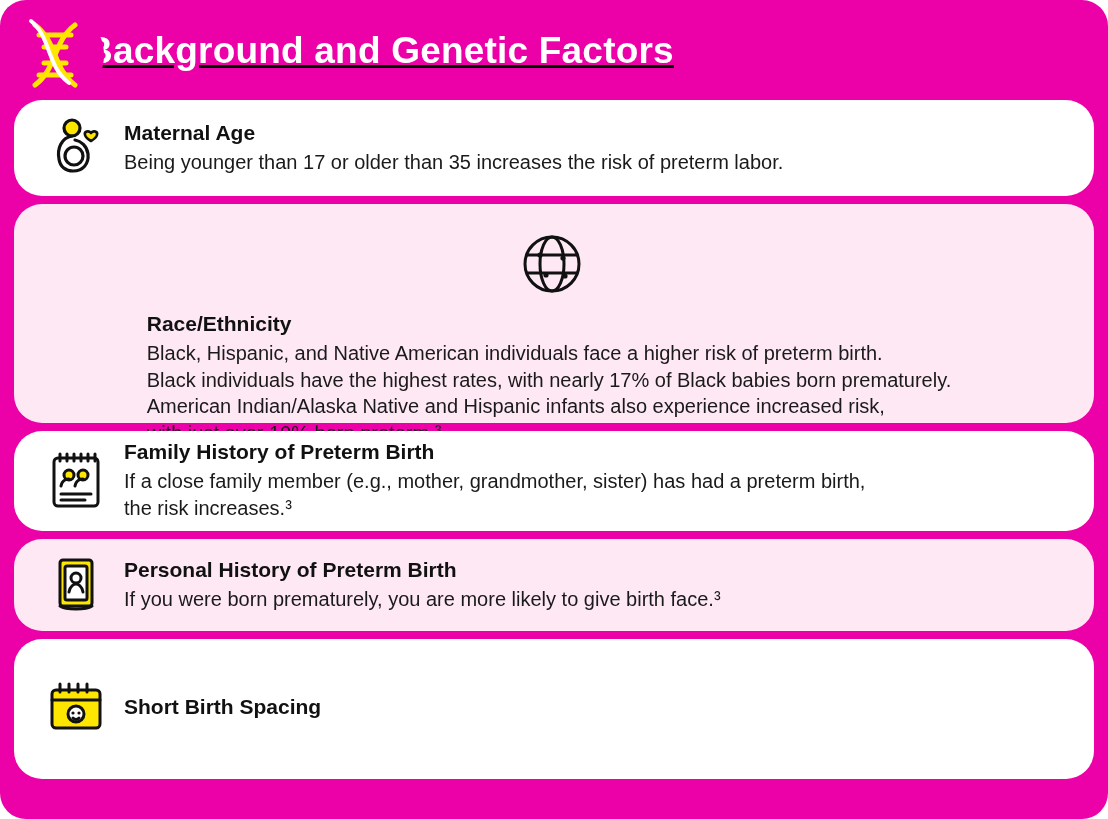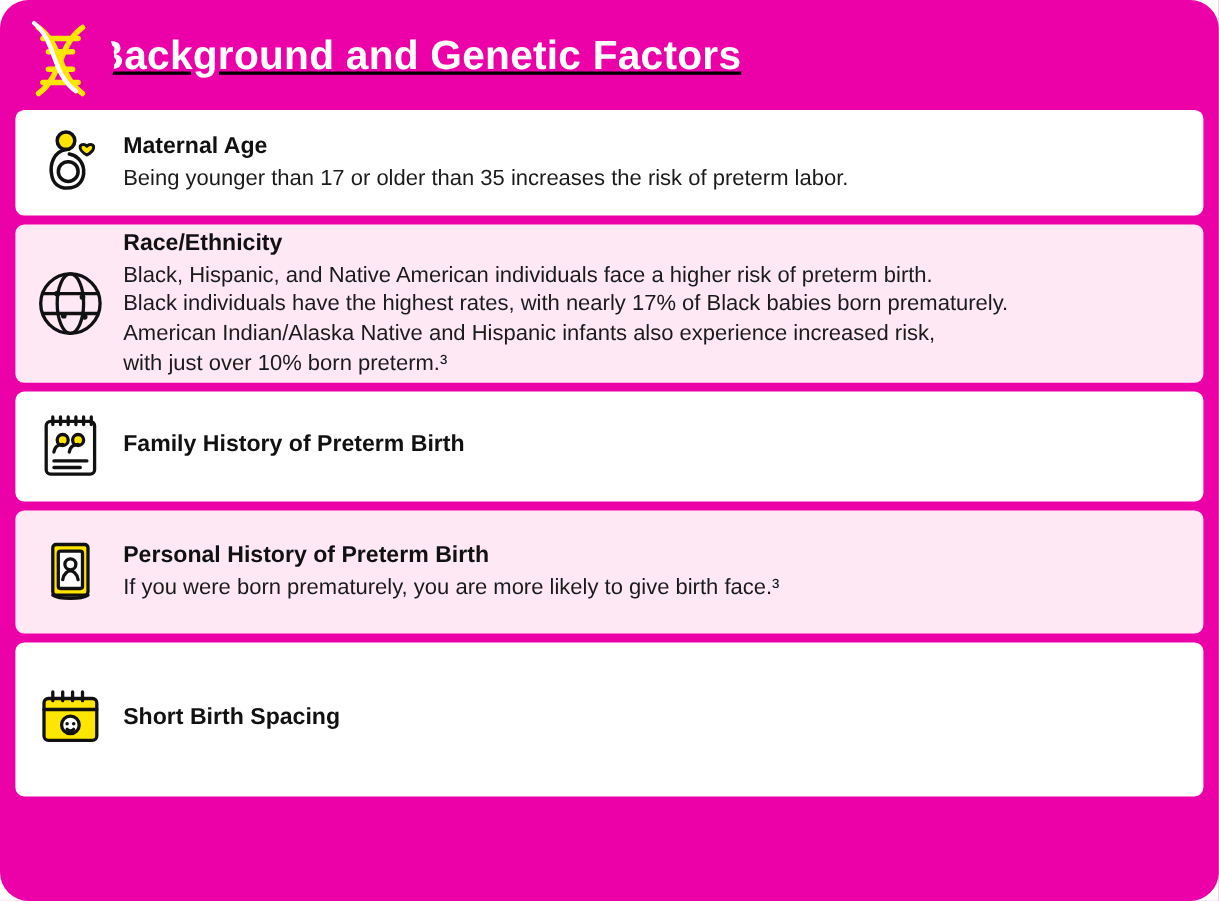--- a/index.html
+++ b/index.html
@@ -63,23 +63,23 @@
     bottom: 12px;
     display: flex;
     flex-direction: column;
     gap: 8px;
   }
 
   .card {
     position: relative;
     display: flex;
     align-items: center;
-    border-radius: 8px;
+    border-radius: 28px;
     background: #ffffff;
-    padding: 12px 18px 12px 2px;
+    padding: 12px 18px 12px 14px;
     box-sizing: border-box;
   }
   .card.alt {
     background: #fde8f4;
   }
 
   .card-icon {
     flex: 0 0 96px;
     width: 96px;
     display: flex;
@@ -102,23 +102,23 @@
 
   .card-text {
     font-size: 20px;
     color: #1a1a1a;
     line-height: 1.33;
     white-space: pre-line;
   }
 
   
   .c0 { height: 96px; }
-  .c1 { height: 144px; }
+  .c1 { height: 219px; flex-direction: column; }
   .c2 { height: 100px; }
-  .c3 { height: 112px; }
+  .c3 { height: 92px; }
   .c4 { height: 140px; }
 </style>
 </head>
 <body>
 
 <div class="infographic">
 
   <div class="header">
     <div class="dna-badge">
       <svg width="88" height="88" viewBox="0 0 88 88" aria-hidden="true">
@@ -189,20 +189,22 @@
             <path d="M21 10 v7 M28 10 v7 M35 10 v7 M42 10 v7 M49 10 v7 M56 10 v7"></path>
             <circle cx="30" cy="31" r="5" fill="#ffe600"></circle>
             <circle cx="44" cy="31" r="5" fill="#ffe600"></circle>
             <path d="M22 42 c1-6 6-7 8-7 M36 42 c1-6 6-7 8-7"></path>
             <path d="M22 50 H52 M22 56 H46"></path>
           </g>
         </svg>
       </div>
       <div class="card-body">
         <div class="card-title">Family History of Preterm Birth</div>
+        <div class="card-text">If a close family member (e.g., mother, grandmother, sister) has had a preterm birth,
+the risk increases.³</div>
       </div>
     </div>
 
     <div class="card alt c3">
       <div class="card-icon">
         <svg width="74" height="74" viewBox="0 0 74 74" aria-hidden="true">
           <g fill="none" stroke="#111" stroke-width="3" stroke-linejoin="round" stroke-linecap="round">
             <rect x="21" y="12" width="32" height="46" rx="3" fill="#ffe600"></rect>
             <rect x="26" y="18" width="22" height="34" rx="2" fill="#ffffff"></rect>
             <circle cx="37" cy="30" r="5"></circle>

